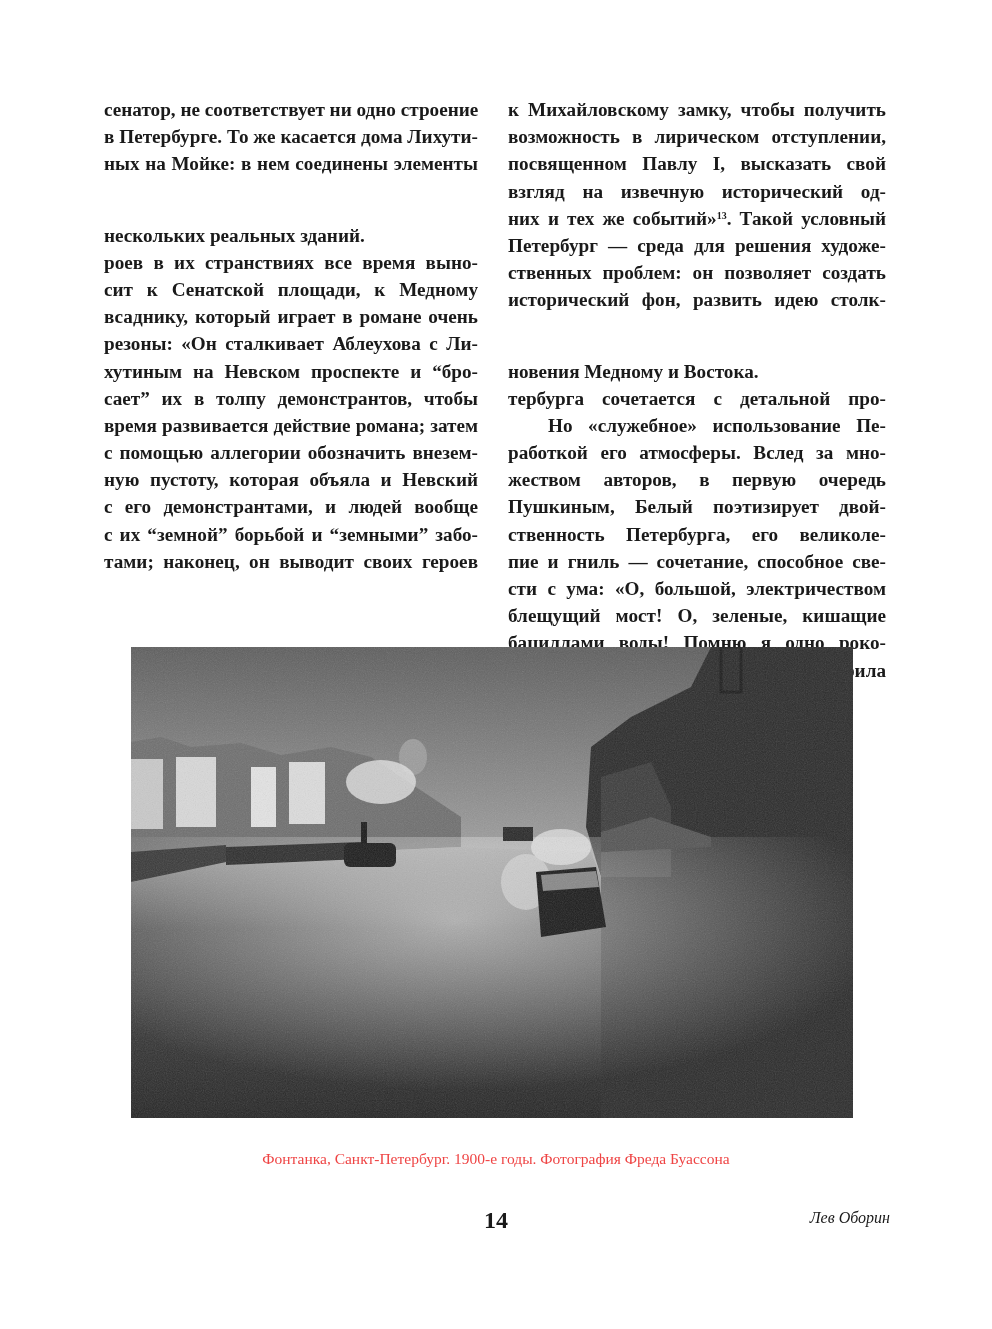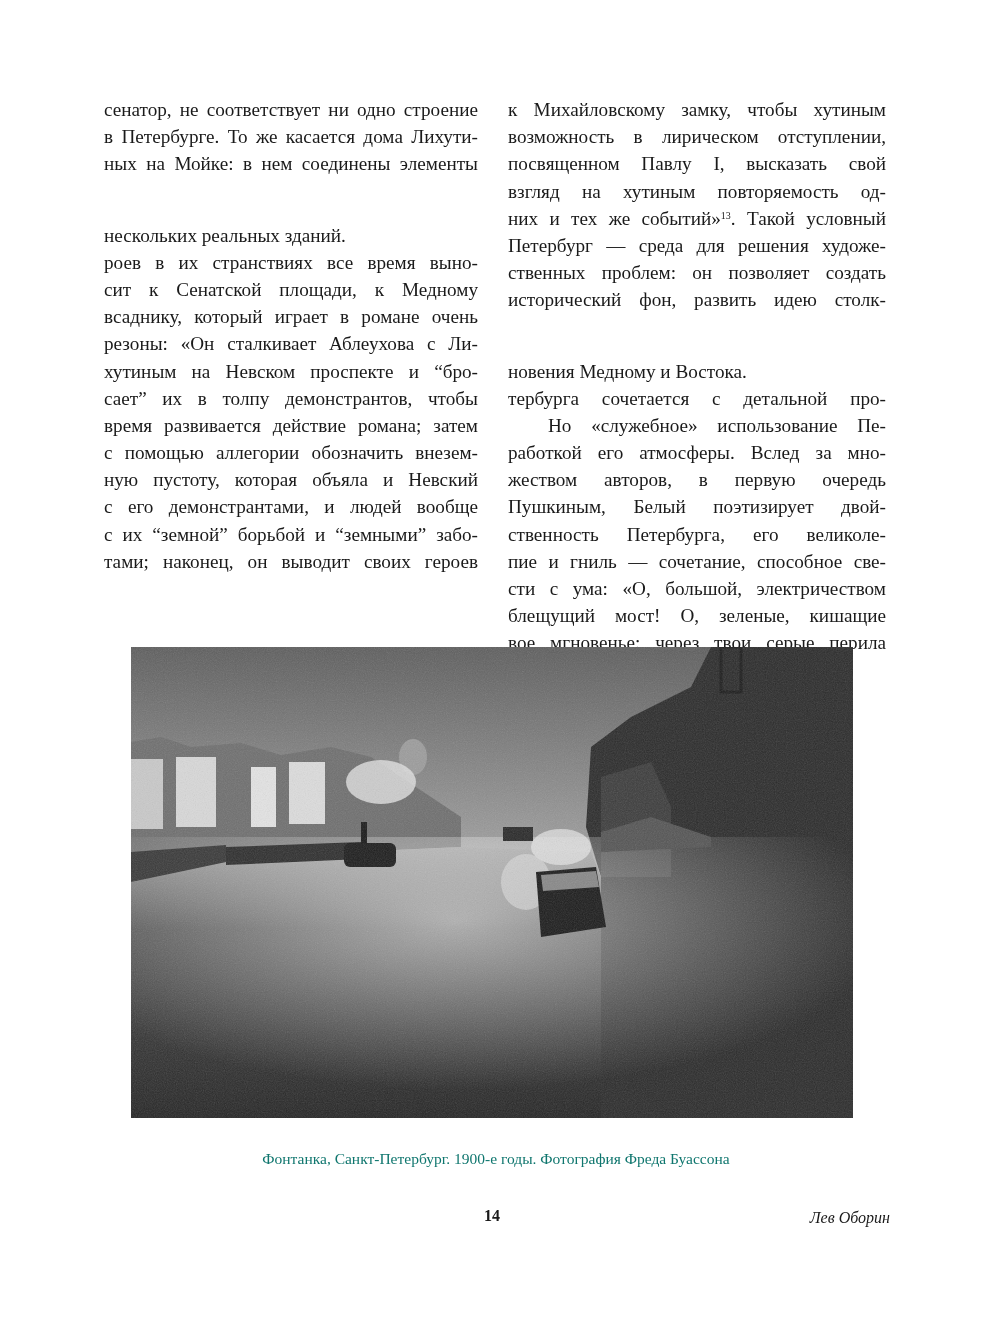--- a/index.html
+++ b/index.html
@@ -2,28 +2,28 @@
 <html><head>
 <meta charset="utf-8">
 <style>
   html, body { margin:0; padding:0; background:#fff; }
   body { width:992px; height:1329px; position:relative; overflow:hidden;
          font-family:"Liberation Serif","DejaVu Serif",serif; color:#1a1a1a; }
   .col { position:absolute; top:96px; width:374px; font-size:19.2px; line-height:27.2px;
          text-align:justify; hyphens:none; }
   .col-left { left:104px; }
   .col-right { left:508px; width:378px; }
-  .line { display:block; height:27.2px; white-space:nowrap; text-align:justify; text-align-last:justify; }
+  .line { display:block; height:27.2px; white-space:nowrap; text-align:justify; text-align-last:justify;font-weight:bold; }
   .line.last { text-align-last:left;margin-top:44px; }
   .line.indent { padding-left:40px; }
   sup { font-size:10px; line-height:0; vertical-align:6px; }
   .photo { position:absolute; left:131px; top:647px; width:722px; height:471px; overflow:hidden; background:#444; }
   .photo svg { display:block; width:100%; height:100%; }
-  .caption { position:absolute; top:1150px; left:0; width:992px; text-align:center; font-size:15.5px; color:#0f766e; }
-  .page-number { position:absolute; top:1207px; left:484px; font-size:16px; font-weight:bold; }
+  .caption { position:absolute; top:1150px; left:0; width:992px; text-align:center; font-size:15.5px; color:#ef4444; }
+  .page-number { position:absolute; top:1207px; left:484px; font-size:24px; font-weight:bold; }
   .running-head { position:absolute; top:1209px; right:102px; font-size:16px; font-style:italic; }
 </style>
 </head>
 <body>
 
 <div class="col col-left" id="left-col">
     <span class="line"><span>сенатор, не соответствует ни одно строение</span></span>
     <span class="line"><span>в Петербурге. То же касается дома Лихути-</span></span>
     <span class="line"><span>ных на Мойке: в нем соединены элементы</span></span>
     <span class="line last"><span>нескольких реальных зданий.</span></span>
@@ -34,38 +34,39 @@
     <span class="line"><span>хутиным на Невском проспекте и “бро-</span></span>
     <span class="line"><span>сает” их в толпу демонстрантов, чтобы</span></span>
     <span class="line"><span>время развивается действие романа; затем</span></span>
     <span class="line"><span>с помощью аллегории обозначить внезем-</span></span>
     <span class="line"><span>ную пустоту, которая объяла и Невский</span></span>
     <span class="line"><span>с его демонстрантами, и людей вообще</span></span>
     <span class="line"><span>с их “земной” борьбой и “земными” забо-</span></span>
     <span class="line"><span>тами; наконец, он выводит своих героев</span></span>
   </div>
 <div class="col col-right" id="right-col">
-    <span class="line"><span>к Михайловскому замку, чтобы хутиным</span></span>
+    <span class="line"><span>к Михайловскому замку, чтобы получить</span></span>
     <span class="line"><span>возможность в лирическом отступлении,</span></span>
     <span class="line"><span>посвященном Павлу I, высказать свой</span></span>
-    <span class="line"><span>взгляд на хутиным повторяемость од-</span></span>
+    <span class="line"><span>взгляд на извечную исторический од-</span></span>
     <span class="line"><span>них и тех же событий»</span><sup>13</sup><span>. Такой условный</span></span>
     <span class="line"><span>Петербург — среда для решения художе-</span></span>
     <span class="line"><span>ственных проблем: он позволяет создать</span></span>
     <span class="line"><span>исторический фон, развить идею столк-</span></span>
     <span class="line last"><span>новения Медному и Востока.</span></span>
     <span class="line"><span>тербурга сочетается с детальной про-</span></span>
     <span class="line indent"><span>Но «служебное» использование Пе-</span></span>
     <span class="line"><span>работкой его атмосферы. Вслед за мно-</span></span>
     <span class="line"><span>жеством авторов, в первую очередь</span></span>
     <span class="line"><span>Пушкиным, Белый поэтизирует двой-</span></span>
     <span class="line"><span>ственность Петербурга, его великоле-</span></span>
     <span class="line"><span>пие и гниль — сочетание, способное све-</span></span>
     <span class="line"><span>сти с ума: «О, большой, электричеством</span></span>
     <span class="line"><span>блещущий мост! О, зеленые, кишащие</span></span>
+    <span class="line"><span>бациллами воды! Помню я одно роко-</span></span>
     <span class="line"><span>вое мгновенье; через твои серые перила</span></span>
   </div>
 
 <div class="photo" aria-label="Фонтанка, Санкт-Петербург — черно-белая фотография канала с пароходами">
   <svg viewBox="0 0 722 471" preserveAspectRatio="none">
     <defs>
       <linearGradient id="sky" x1="0" y1="0" x2="0" y2="1">
         <stop offset="0" stop-color="#5e5e5e"></stop>
         <stop offset="0.5" stop-color="#a9a9a9"></stop>
         <stop offset="1" stop-color="#c8c8c8"></stop>

